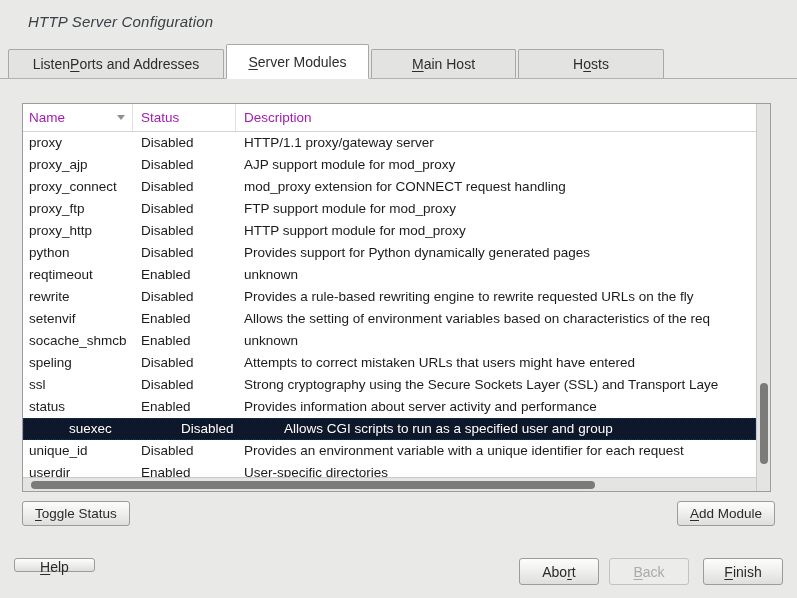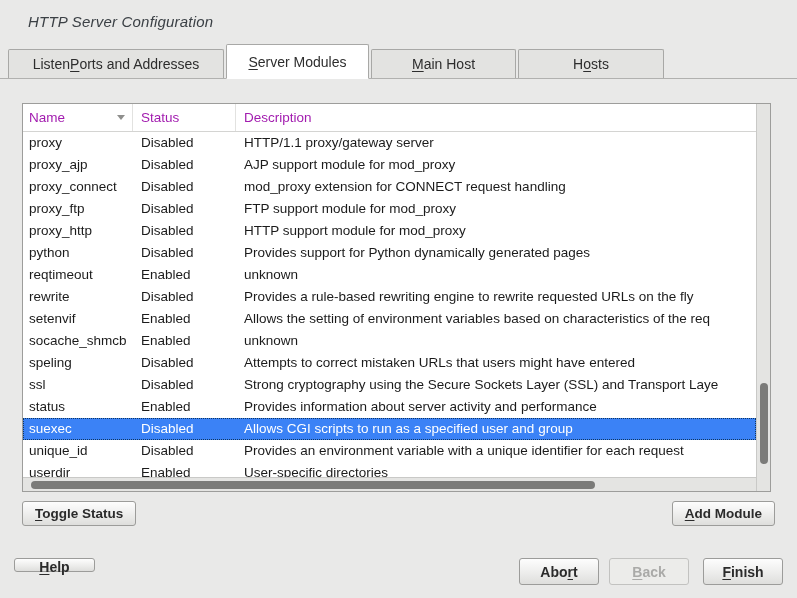--- a/index.html
+++ b/index.html
@@ -56,21 +56,21 @@
     border-top:5px solid #8f8f8d;
   }
   .tbody {
     position:absolute; top:28px; left:0; right:14px; bottom:14px; overflow:hidden;
   }
   .tr { display:flex; height:22px; line-height:22px; font-size:13.5px; color:#1b1b1b; }
   .td { overflow:hidden; white-space:nowrap; }
   .td-name { width:110px; padding-left:6px; }
   .td-status { width:103px; padding-left:8px; }
   .td-desc { flex:1; padding-left:8px; }
-  .tr.selected { background:#3b82f6; color:#ffffff; outline:1px dotted #10365e; outline-offset:-1px; }
+  .tr.selected { background:#0f172a; color:#ffffff; outline:1px dotted #10365e; outline-offset:-1px;padding-left:40px; }
 
   
   .vscrollbar {
     position:absolute; top:0; right:0; bottom:0; width:14px;
     background:#e4e4e2; border-left:1px solid #c9c9c7;
   }
   .vthumb {
     position:absolute; left:3px; width:8px; top:72%; height:21%;
     background:#7b7b79; border-radius:4px;
   }
@@ -82,21 +82,21 @@
     position:absolute; top:3px; height:8px; left:8px; width:77%;
     background:#7b7b79; border-radius:4px;
   }
 
   
   .btn {
     font-family:"Liberation Sans", sans-serif;
     font-size:13.5px; color:#2b2b2b;
     background:linear-gradient(to bottom, #fdfdfd 0%, #f0f0ef 45%, #dededc 100%);
     border:1px solid #9c9c9a; border-radius:3px;
-    padding:0 12px; cursor:default;font-weight:bold;
+    padding:0 12px; cursor:default;
   }
   .btn:disabled { background:#ececea; color:#aaaaa8; border-color:#c2c2c0; }
   .btn-toggle { position:absolute; left:22px; top:501px; height:25px; }
   .btn-addmodule { position:absolute; right:22px; top:501px; height:25px; }
   .btn-help { position:absolute; left:14px; top:558px; width:81px; height:14px; font-size:14px; }
   .btn-abort { position:absolute; left:519px; top:558px; width:80px; height:27px; font-size:14px; }
   .btn-back { position:absolute; left:609px; top:558px; width:80px; height:27px; font-size:14px; }
   .btn-finish { position:absolute; left:703px; top:558px; width:80px; height:27px; font-size:14px; }
 </style>
 </head>

